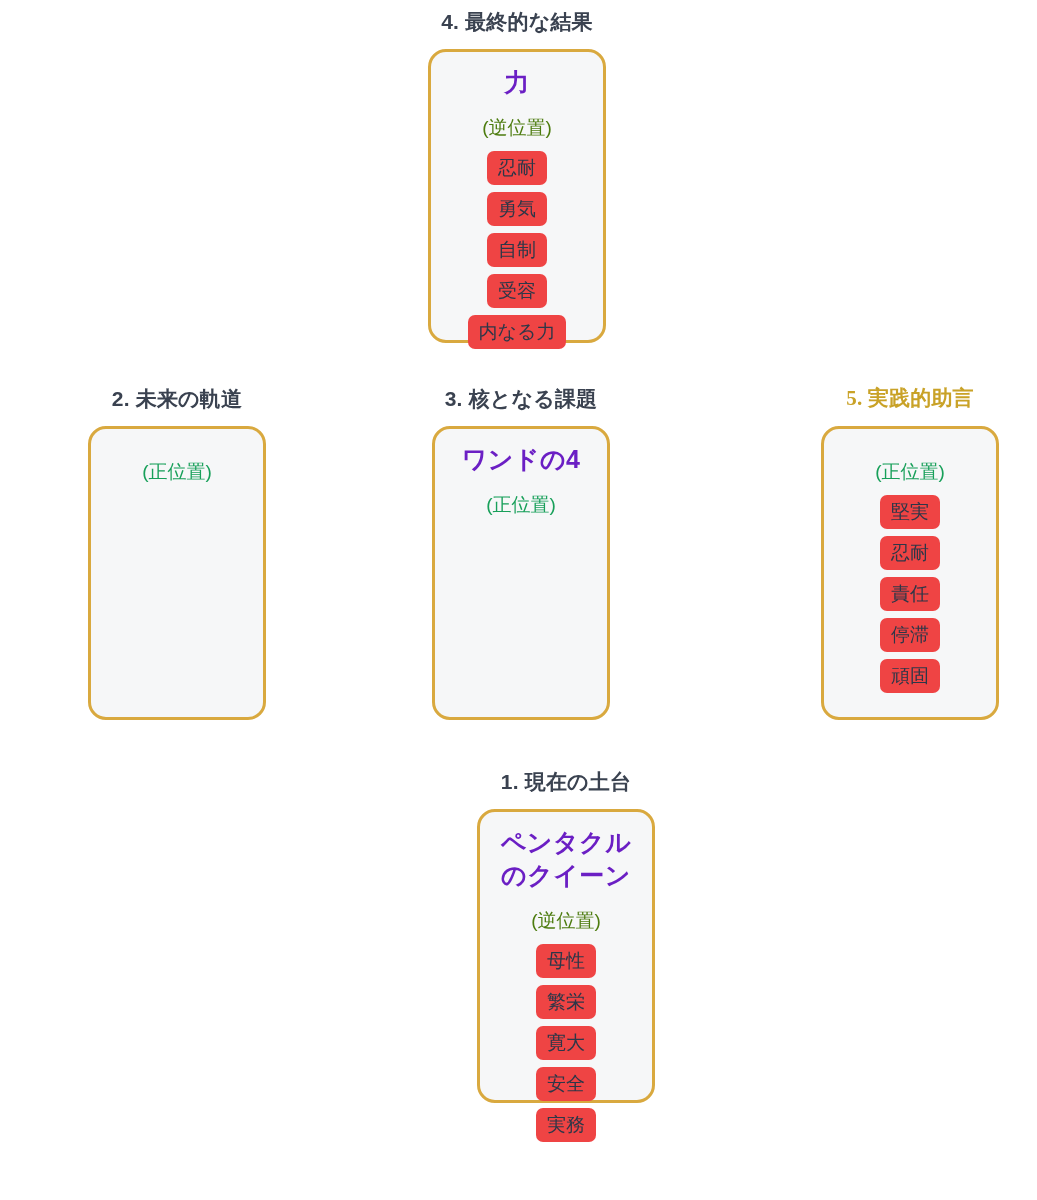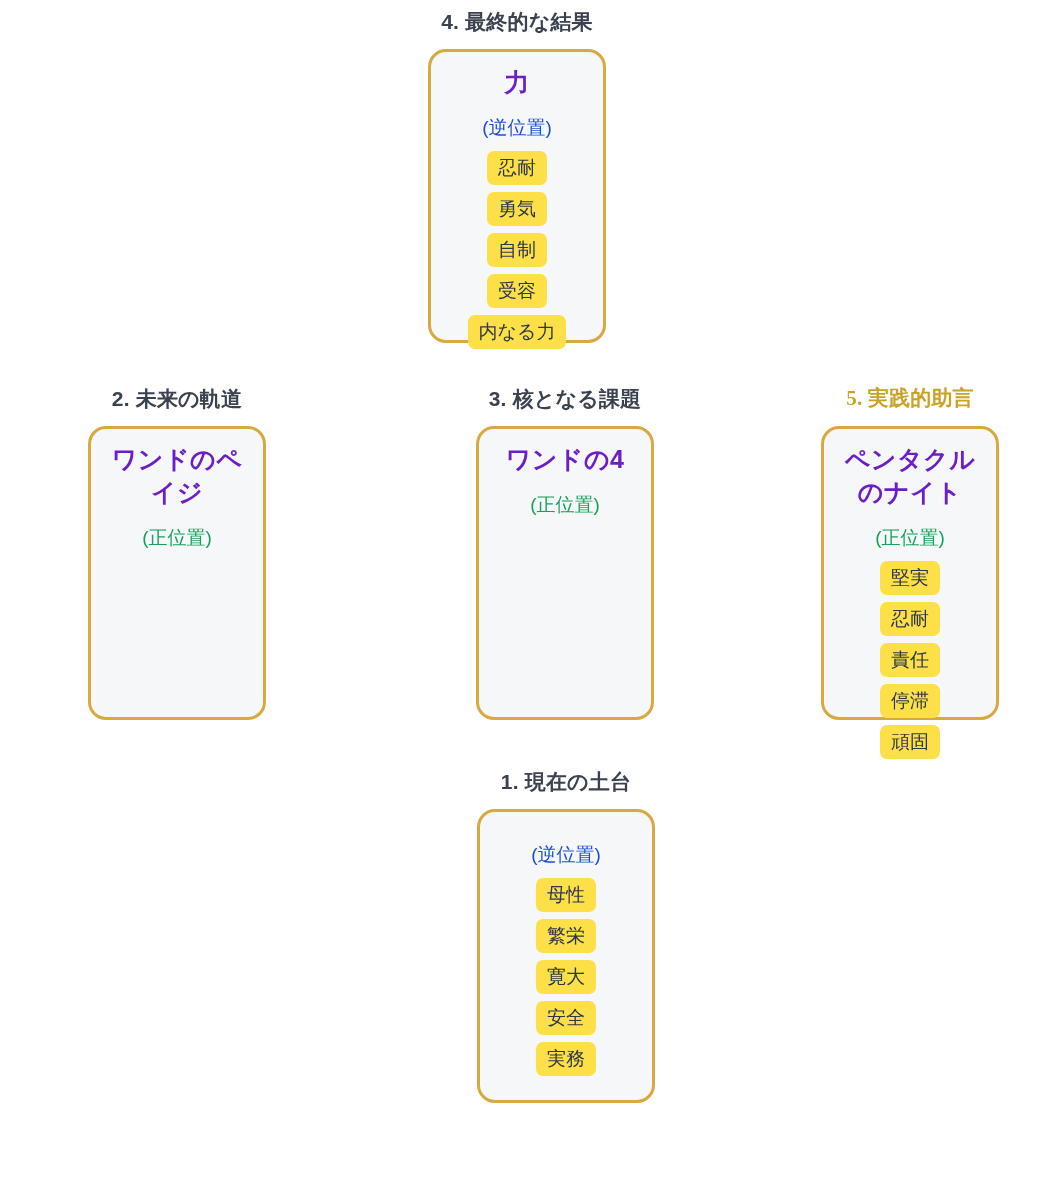--- a/index.html
+++ b/index.html
@@ -67,45 +67,45 @@
 
   .card-orientation {
     font-size: 19px;
     font-weight: normal;
     text-align: center;
     margin-top: 18px;
     margin-bottom: 11px;
     line-height: 1.2;
   }
   .ori-upright  { color: #18a05a; }
-  .ori-reversed { color: #1d4ed8; }
+  .ori-reversed { color: #4d7c0f; }
 
   .keywords {
     display: flex;
     flex-direction: column;
     align-items: center;
     gap: 7px;
   }
   .keyword {
-    background: #fde047;
+    background: #ef4444;
     color: #2d3748;
     font-size: 19px;
     line-height: 1.0;
     padding: 7px 11px 8px 11px;
     border-radius: 7px;
     white-space: nowrap;
   }
 
   
   .card { overflow: visible; }
 
   
   .pos-4 { left: 428px; top: 9px;   }
   .pos-2 { left: 44px;  top: 386px; padding-left: 44px; }
-  .pos-3 { left: 432px; top: 386px; margin-left: 44px; }
+  .pos-3 { left: 432px; top: 386px; }
   .pos-5 { left: 821px; top: 386px; }
   .pos-1 { left: 432px; top: 769px; padding-left: 45px; }
 </style>
 </head>
 <body>
 
 <div id="spread">
 
   <div class="slot pos-4">
     <div class="slot-heading">4. 最終的な結果</div>
@@ -118,51 +118,50 @@
         <span class="keyword">自制</span>
         <span class="keyword">受容</span>
         <span class="keyword">内なる力</span>
       </div>
     </div>
   </div>
 
   <div class="slot pos-2">
     <div class="slot-heading">2. 未来の軌道</div>
     <div class="card">
-      <div class="card-name">ワンドのペイジ</div>
       <div class="card-orientation ori-upright">(正位置)</div>
     </div>
   </div>
 
   <div class="slot pos-3">
     <div class="slot-heading">3. 核となる課題</div>
     <div class="card">
       <div class="card-name">ワンドの4</div>
       <div class="card-orientation ori-upright">(正位置)</div>
     </div>
   </div>
 
   <div class="slot pos-5 accent">
     <div class="slot-heading">5. 実践的助言</div>
     <div class="card">
-      <div class="card-name">ペンタクルのナイト</div>
       <div class="card-orientation ori-upright">(正位置)</div>
       <div class="keywords">
         <span class="keyword">堅実</span>
         <span class="keyword">忍耐</span>
         <span class="keyword">責任</span>
         <span class="keyword">停滞</span>
         <span class="keyword">頑固</span>
       </div>
     </div>
   </div>
 
   <div class="slot pos-1">
     <div class="slot-heading">1. 現在の土台</div>
     <div class="card">
+      <div class="card-name">ペンタクルのクイーン</div>
       <div class="card-orientation ori-reversed">(逆位置)</div>
       <div class="keywords">
         <span class="keyword">母性</span>
         <span class="keyword">繁栄</span>
         <span class="keyword">寛大</span>
         <span class="keyword">安全</span>
         <span class="keyword">実務</span>
       </div>
     </div>
   </div>

